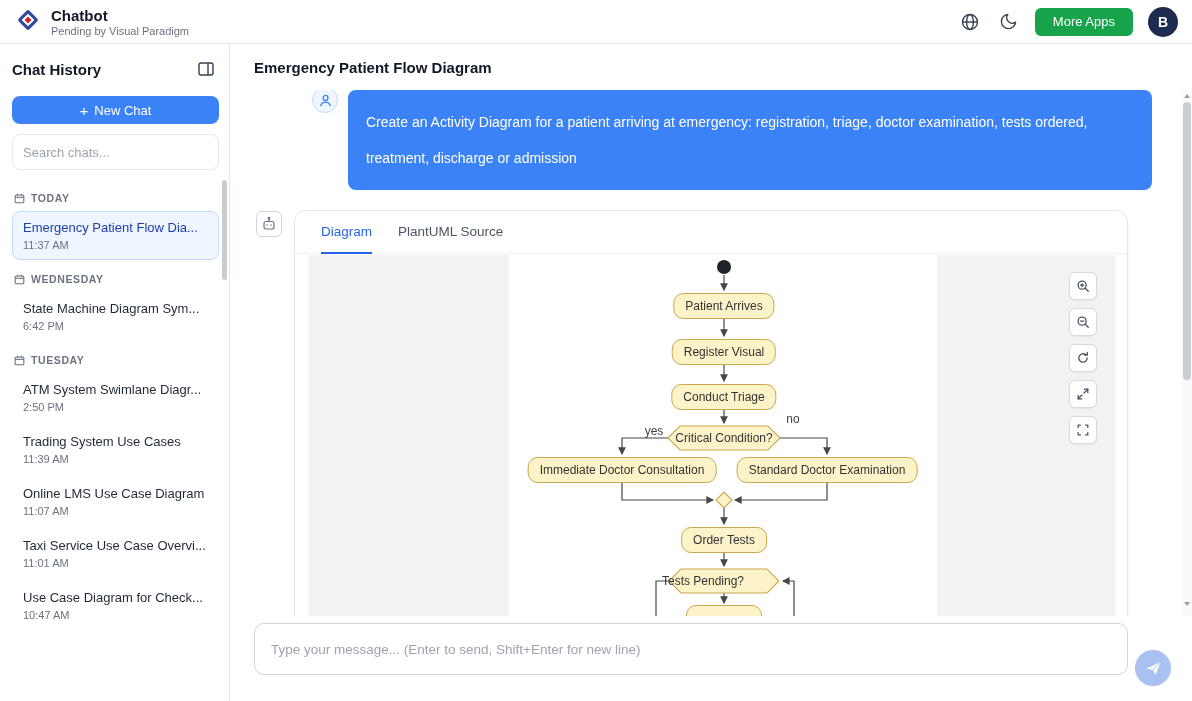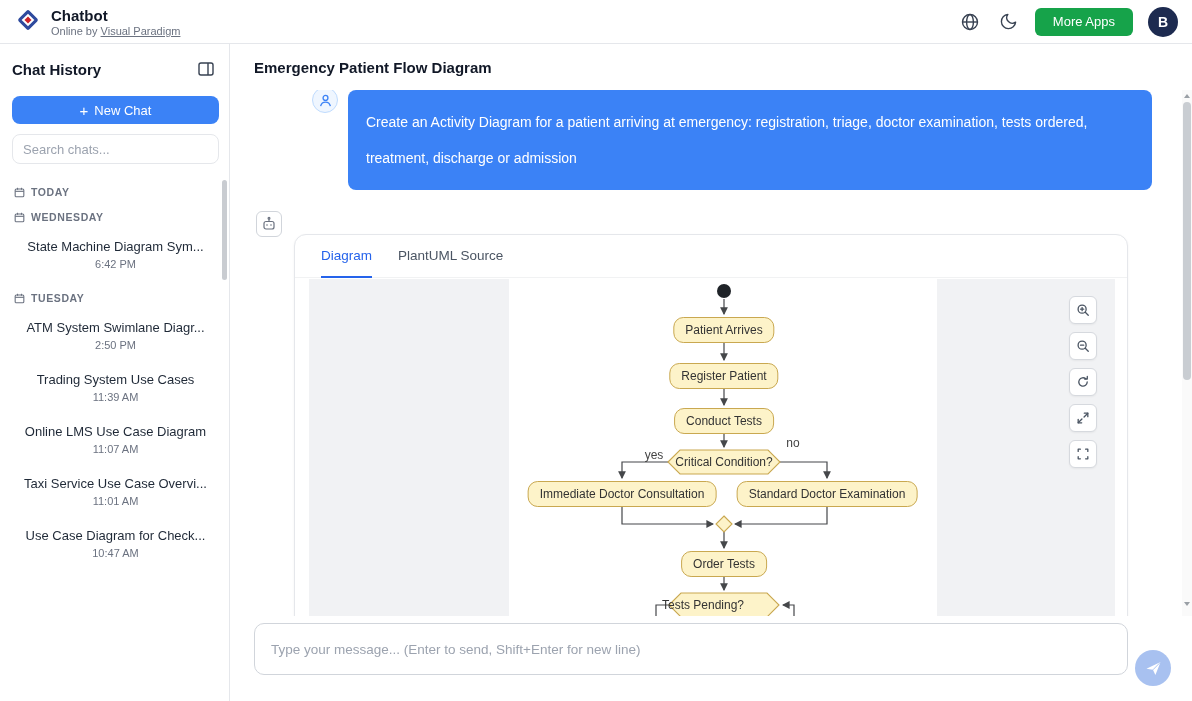--- a/index.html
+++ b/index.html
@@ -8,62 +8,62 @@
     font-family: "Liberation Sans", sans-serif; background: #fff; color: #111827;
   }
   
   .topbar { position: absolute; top:0; left:0; right:0; height:44px; background:#fff;
     border-bottom:1px solid #e5e7eb; display:flex; align-items:center; justify-content:space-between;
     padding:0 14px; z-index:30; }
   .brand { display:flex; align-items:flex-end; gap:9px; }
   .brand-text { line-height:1.1; }
   .app-title { font-size:15px; font-weight:bold; color:#111827; }
   .app-sub { font-size:11px; color:#6b7280; margin-top:1px; }
-  .vp-link { text-decoration:underline; color:#6b7280; cursor:pointer; }
+  .vp-link { color:#6b7280; cursor:pointer; }
   .top-actions { display:flex; align-items:center; gap:15px; }
   .icon-btn { background:none; border:none; padding:2px; cursor:pointer; display:flex; align-items:center; }
   .more-apps { background:#16a34a; color:#fff; border:none; border-radius:6px; height:28px;
     padding:0 18px; font-size:13px; cursor:pointer; font-family:inherit; }
   .avatar-b { width:30px; height:30px; border-radius:50%; background:#1d2b50; color:#fff;
     font-size:14px; font-weight:bold; display:flex; align-items:center; justify-content:center; cursor:pointer; }
   
   .sidebar { position:absolute; top:44px; left:0; width:230px; bottom:0; background:#fff;
     border-right:1px solid #e5e7eb; padding:14px 10px 0 12px; overflow:hidden; z-index:20; }
   .sb-head { display:flex; justify-content:space-between; align-items:center; padding-right:2px; }
   .sb-title { font-size:15px; font-weight:bold; color:#111827; }
   .panel-btn { background:none; border:none; padding:2px; cursor:pointer; display:flex; }
   .new-chat { margin-top:16px; width:100%; height:28px; background:#3b82f6; color:#fff; border:none;
     border-radius:8px; font-size:13px; display:flex; align-items:center; justify-content:center; gap:6px;
     cursor:pointer; font-family:inherit; }
   .plus-glyph { font-size:15px; line-height:1; }
-  .search { margin-top:10px; width:100%; height:30px; border:1px solid #e5e7eb; border-radius:8px;
+  .search { margin-top:10px; width:100%; height:36px; border:1px solid #e5e7eb; border-radius:8px;
     padding:0 10px; font-size:13px; color:#374151; outline:none; font-family:inherit; }
   .search::placeholder { color:#9ca3af; }
-  .chat-list { margin-top:22px;text-align:center; }
+  .chat-list { margin-top:22px; }
   .group-head { display:flex; align-items:center; gap:6px; color:#6b7280; font-size:10.5px;
     font-weight:bold; letter-spacing:.6px; margin:13px 0 7px 2px; }
   .chat-item { padding:8px 10px; border:1px solid transparent; border-radius:8px; margin-bottom:3px; cursor:pointer; }
   .chat-item.selected { background:#eff6ff; border-color:#bfdbfe; }
   .ci-title { font-size:13px; color:#1f2937; white-space:nowrap; overflow:hidden; }
   .chat-item.selected .ci-title { color:#1e40af; }
   .ci-time { font-size:11px; color:#6b7280; margin-top:4px; }
   .sb-scroll { position:absolute; right:2px; top:136px; width:5px; height:100px; background:#c9ccd1;
     border-radius:3px; cursor:pointer; }
   
   .main-title { position:absolute; top:44px; left:231px; right:0; height:46px; background:#fff;
     display:flex; align-items:center; padding-left:23px; font-size:15px; font-weight:bold; z-index:10; }
   .chat-area { position:absolute; top:90px; left:231px; right:0; bottom:85px; overflow:hidden; background:#fff; }
   .user-msg-avatar { position:absolute; left:81px; top:-3px; width:26px; height:26px; border-radius:50%;
     border:1px solid #bfdbfe; background:#eff6ff; display:flex; align-items:center; justify-content:center; }
   .user-bubble { position:absolute; left:117px; top:0; width:804px; background:#3b82f6; color:#fff;
     border-radius:8px; padding:14px 18px; font-size:14px; line-height:36px; }
   .bot-avatar { position:absolute; left:25px; top:121px; width:26px; height:26px; border-radius:6px;
     border:1px solid #d1d5db; background:#fff; display:flex; align-items:center; justify-content:center; }
   .card { position:absolute; left:63px; top:120px; width:834px; height:460px; background:#fff;
-    border:1px solid #e5e7eb; border-radius:12px; box-shadow:0 1px 3px rgba(0,0,0,.05);margin-top:24px; }
+    border:1px solid #e5e7eb; border-radius:12px; box-shadow:0 1px 3px rgba(0,0,0,.05); }
   .tabs { display:flex; gap:26px; padding:0 26px; height:43px; border-bottom:1px solid #f1f2f3; }
   .tab { font-size:13.5px; color:#4b5563; display:flex; align-items:center; border-bottom:2px solid transparent;
     cursor:pointer; margin-bottom:-1px; }
   .tab.active { color:#2563eb; border-bottom-color:#2563eb; }
   .canvas { position:absolute; left:14px; top:44px; width:806px; height:362px; background:#f1f2f4; overflow:hidden; }
   .canvas-white { position:absolute; left:200px; top:0; bottom:0; width:428px; background:#fff; }
   .diagram-svg { position:absolute; left:0; top:0; }
   .an { position:absolute; transform:translate(-50%,-50%); background:#fdf3c9; border:1px solid #c9a850;
     border-radius:10px; padding:5px 11px; font-size:12px; color:#333; white-space:nowrap; }
   .hex-label { position:absolute; transform:translate(-50%,-50%); font-size:12px; color:#333; white-space:nowrap; }
@@ -96,21 +96,21 @@
         <g transform="rotate(45 14 14)">
           <rect x="6.5" y="6.5" width="15" height="15" rx="2" fill="#2e4a9e"></rect>
           <rect x="9.5" y="9.5" width="9" height="9" fill="#ffffff"></rect>
           <rect x="11.5" y="11.5" width="5" height="5" fill="#cc2229"></rect>
         </g>
       </svg>
     </span>
     <div class="brand-text">
       <div class="app-title">Chatbot</div>
       <div class="app-sub">
-        <span>Online by</span>
+        <span>Pending by</span>
         <a class="vp-link">Visual Paradigm</a>
       </div>
     </div>
   </div>
   <div class="top-actions">
     <button class="icon-btn">
       <svg width="20" height="20" viewBox="0 0 20 20" fill="none" stroke="#374151" stroke-width="1.4">
         <circle cx="10" cy="10" r="7.5"></circle>
         <ellipse cx="10" cy="10" rx="3.4" ry="7.5"></ellipse>
         <line x1="2.5" y1="10" x2="17.5" y2="10"></line>
@@ -147,20 +147,24 @@
   <div class="chat-list">
 
     <div class="group-head">
       <svg width="11" height="11" viewBox="0 0 14 14" fill="none" stroke="#6b7280" stroke-width="1.4">
         <rect x="1.5" y="2.5" width="11" height="10" rx="1.5"></rect>
           <line x1="1.5" y1="5.5" x2="12.5" y2="5.5"></line>
         <line x1="4.5" y1="1" x2="4.5" y2="3.5"></line>
           <line x1="9.5" y1="1" x2="9.5" y2="3.5"></line>
       </svg>
       <span>TODAY</span>
+    </div>
+    <div class="chat-item selected">
+      <div class="ci-title">Emergency Patient Flow Dia...</div>
+      <div class="ci-time">11:37 AM</div>
     </div>
 
     <div class="group-head">
       <svg width="11" height="11" viewBox="0 0 14 14" fill="none" stroke="#6b7280" stroke-width="1.4">
         <rect x="1.5" y="2.5" width="11" height="10" rx="1.5"></rect>
           <line x1="1.5" y1="5.5" x2="12.5" y2="5.5"></line>
         <line x1="4.5" y1="1" x2="4.5" y2="3.5"></line>
           <line x1="9.5" y1="1" x2="9.5" y2="3.5"></line>
       </svg>
       <span>WEDNESDAY</span>
@@ -256,22 +260,22 @@
           <path d="M485,366 L485,326 L474,326" marker-end="url(#arr)"></path>
           <path d="M360,326 L347,326 L347,366"></path>
         </g>
         <circle cx="415" cy="12" r="7" fill="#1f2328"></circle>
         <polygon points="359,183 371,171 459,171 471,183 459,195 371,195" fill="#fdf3c9" stroke="#c9a850" stroke-width="1.1"></polygon>
         <polygon points="360,326 372,314 458,314 470,326 458,338 372,338" fill="#fdf3c9" stroke="#c9a850" stroke-width="1.1"></polygon>
         <polygon points="415,237 423,245 415,253 407,245" fill="#fdf3c9" stroke="#c9a850" stroke-width="1.1"></polygon>
       </svg>
 
       <div class="an" style="left:415px; top:51px">Patient Arrives</div>
-      <div class="an" style="left:415px; top:97px">Register Patient</div>
-      <div class="an" style="left:415px; top:142px">Conduct Tests</div>
+      <div class="an" style="left:415px; top:97px">Register Visual</div>
+      <div class="an" style="left:415px; top:142px">Conduct Triage</div>
       <div class="hex-label" style="left:415px; top:183px">Critical Condition?</div>
       <div class="branch-label" style="left:345px; top:176px">yes</div>
       <div class="branch-label" style="left:484px; top:164px">no</div>
       <div class="an" style="left:313px; top:215px">Immediate Doctor Consultation</div>
       <div class="an" style="left:518px; top:215px">Standard Doctor Examination</div>
       <div class="an" style="left:415px; top:285px">Order Tests</div>
       <div class="hex-label" style="left:394px; top:326px">Tests Pending?</div>
       <div class="an" style="left:415px; top:363px; min-width:76px; height:26px"></div>
 
       <div class="zoom-controls">

